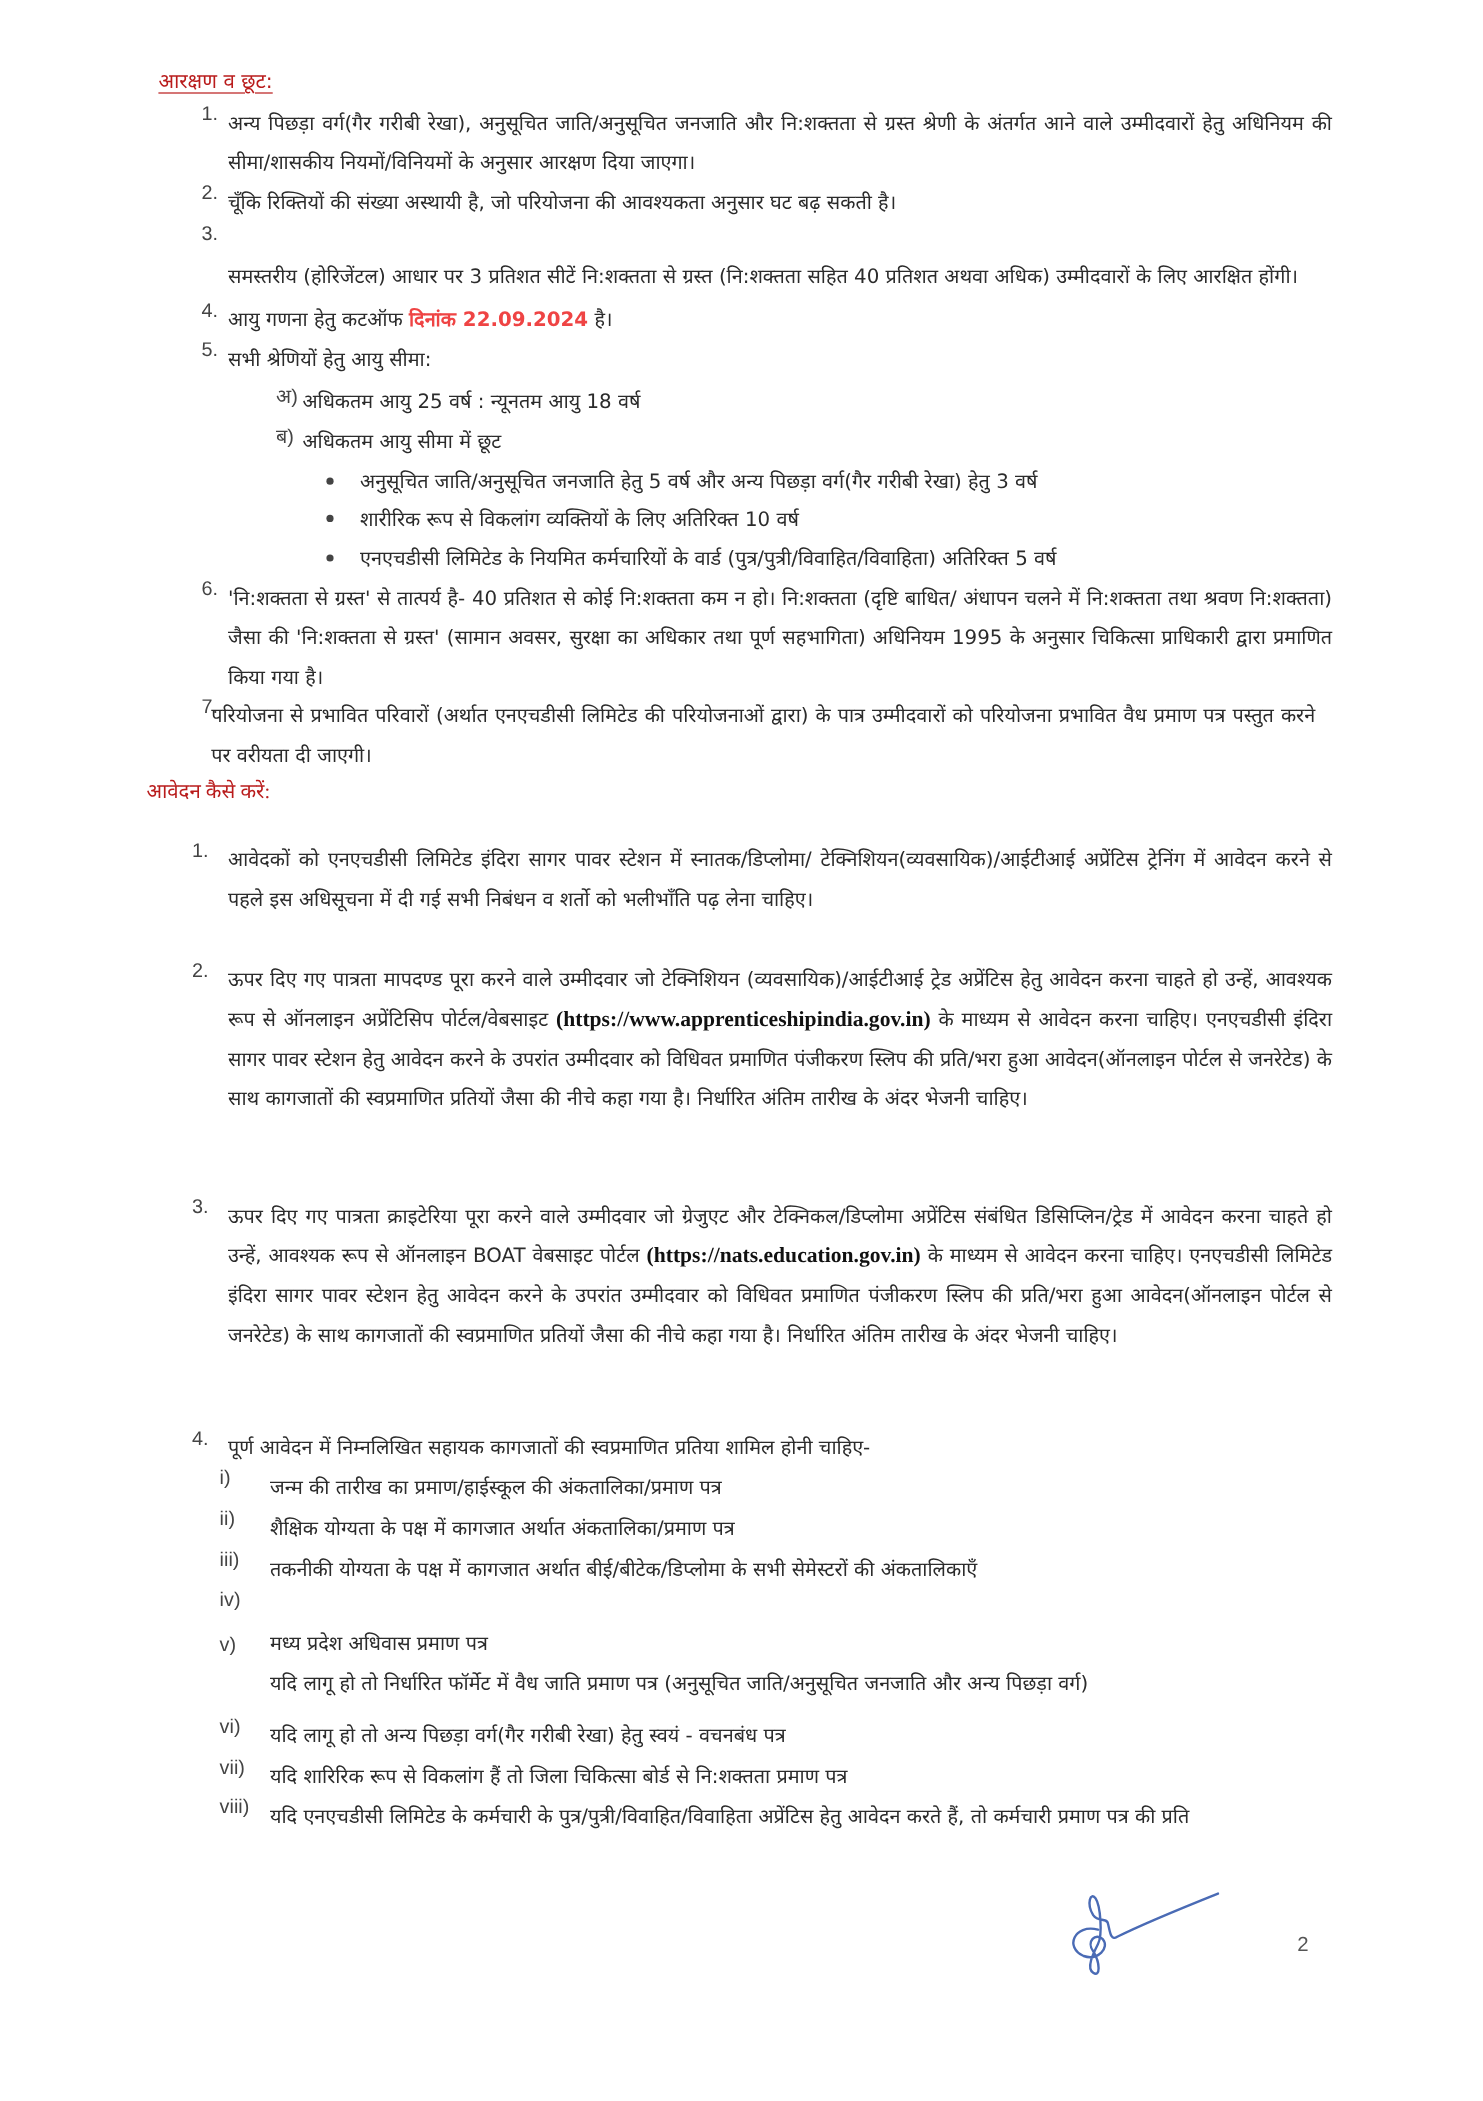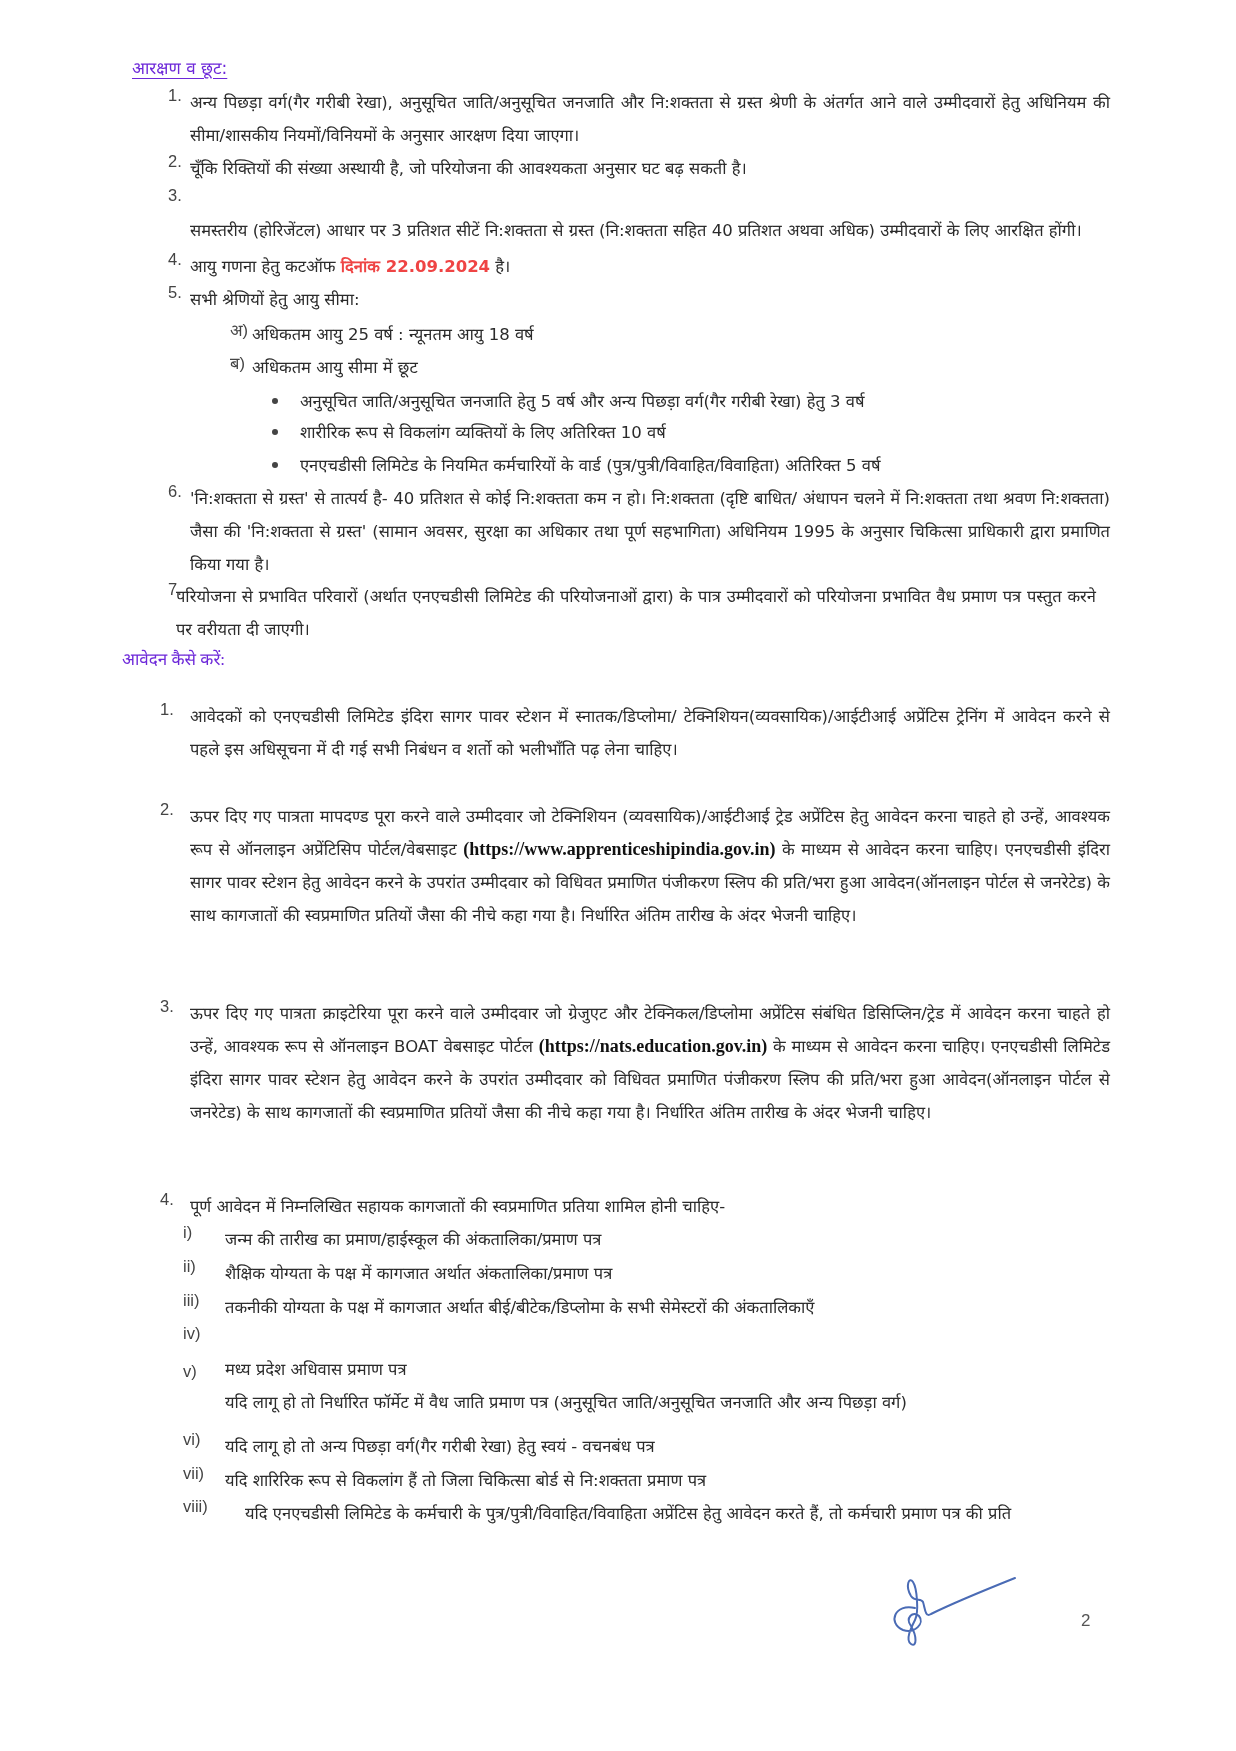--- a/index.html
+++ b/index.html
@@ -3,21 +3,21 @@
   <meta charset="utf-8">
   <style>
     html, body { margin: 0; padding: 0; }
     body {
       width: 1236px; height: 1751px; background: #ffffff;
       font-family: "DejaVu Sans", "Liberation Sans", sans-serif;
       color: #2b2b2b; position: relative; overflow: hidden;
     }
     .page { position: absolute; left: 0; top: 0; width: 1236px; height: 1751px; }
     .heading {
-      position: absolute; font-size: 17px; line-height: 22px; color: #6d28d9;
+      position: absolute; font-size: 17px; line-height: 22px; color: #b91c1c;
     }
     .heading.underline { text-decoration: underline; text-underline-offset: 4px; }
     .item { position: absolute; font-size: 16.5px; color: #2b2b2b; }
     .item .num { position: absolute; left: 0; top: 0; color: #444; font-family: "Liberation Sans", sans-serif; }
     .item .txt { position: absolute; top: 0; line-height: 33px; text-align: justify; }
     .bold { font-weight: bold; color: #ef4444; }
     .bullet { position: absolute; width: 6px; height: 6px; border-radius: 50%; background: #444; }
     .pagenum { position: absolute; left: 1081px; top: 1611px; font-size: 17px; color: #555; font-family: "Liberation Sans", sans-serif; }
     .sig { position: absolute; left: 875px; top: 1568px; width: 150px; height: 80px; }
     .url { font-family: "Liberation Serif", serif; font-weight: bold; font-size: 18px; color: #111; }
@@ -131,21 +131,21 @@
   <div class="item" style="left:183px; top:1430px; width:930px;">
     <span class="num">vi)</span>
     <div class="txt" style="left:42px; width:880px;">यदि लागू हो तो अन्य पिछड़ा वर्ग(गैर गरीबी रेखा) हेतु स्वयं - वचनबंध पत्र</div>
   </div>
   <div class="item" style="left:183px; top:1464px; width:930px;">
     <span class="num">vii)</span>
     <div class="txt" style="left:42px; width:880px;">यदि शारिरिक रूप से विकलांग हैं तो जिला चिकित्सा बोर्ड से नि:शक्तता प्रमाण पत्र</div>
   </div>
   <div class="item" style="left:183px; top:1497px; width:930px;">
     <span class="num">viii)</span>
-    <div class="txt" style="left:42px; width:880px;margin-left:20px;">यदि एनएचडीसी लिमिटेड के कर्मचारी के पुत्र/पुत्री/विवाहित/विवाहिता अप्रेंटिस हेतु आवेदन करते हैं, तो कर्मचारी प्रमाण पत्र की प्रति</div>
+    <div class="txt" style="left:42px; width:880px;">यदि एनएचडीसी लिमिटेड के कर्मचारी के पुत्र/पुत्री/विवाहित/विवाहिता अप्रेंटिस हेतु आवेदन करते हैं, तो कर्मचारी प्रमाण पत्र की प्रति</div>
   </div>
 
   <svg class="sig" viewBox="0 0 150 80">
     <path d="M40 40 C 20 35, 12 55, 28 62 C 40 66, 50 55, 44 48 C 38 42, 30 50, 36 58 C 42 68, 42 80, 36 76 C 30 72, 36 60, 40 52 C 44 44, 42 20, 38 14 C 34 8, 30 18, 36 28 C 40 34, 46 30, 48 34 C 50 40, 50 50, 56 46 C 80 34, 110 22, 140 10" fill="none" stroke="#4a6bb5" stroke-width="2" stroke-linecap="round"></path>
   </svg>
 
   <div class="pagenum">2</div>
 </div>
 
 </body></html>

